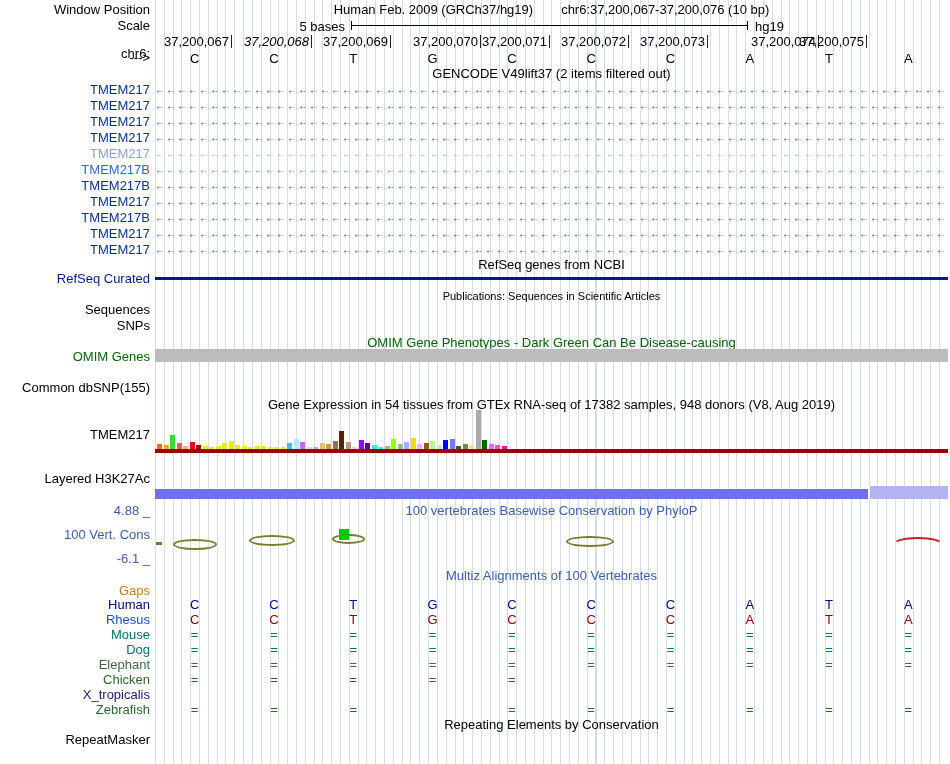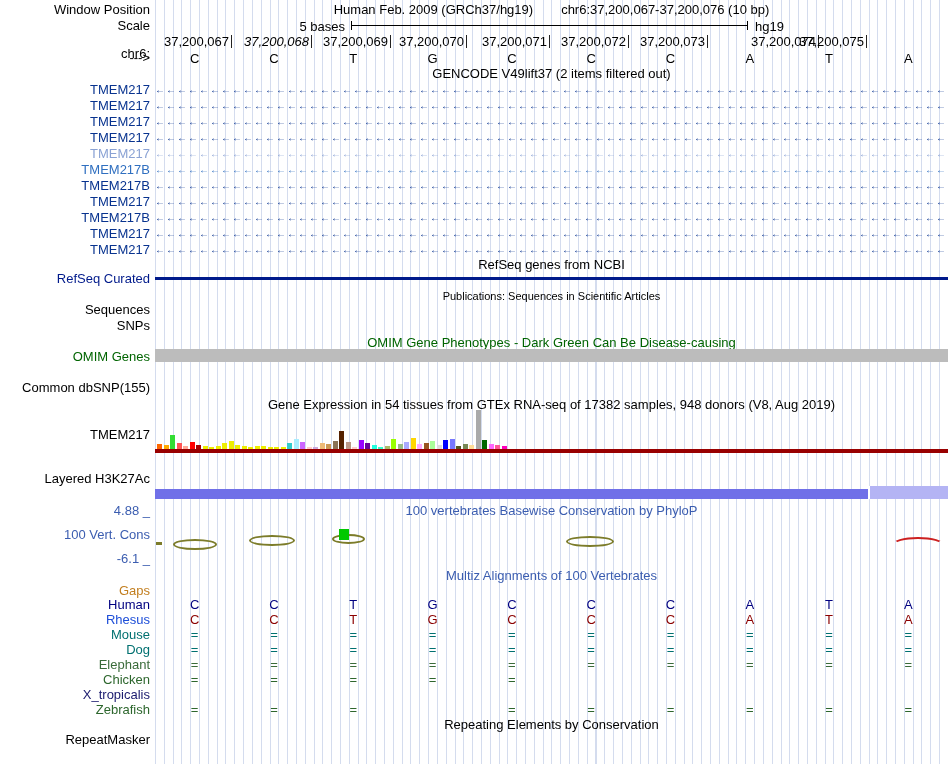--- a/index.html
+++ b/index.html
@@ -60,21 +60,21 @@
     <span class="scaletext">5 bases</span>
     <span class="scaleline"></span>
     <span class="hg19">hg19</span>
   </div>
 
   <div class="glabel" style="top:47px">chr6:</div>
   <div class="ta" style="top:35px;height:14px">
       <div class="postick" style="left: -1px;">37,200,067</div>
       <div class="postick" style="left: 79px; font-style: italic;">37,200,068</div>
       <div class="postick" style="left: 158px;">37,200,069</div>
-      <div class="postick" style="left: 234px; padding-left: 10px;">37,200,070</div>
+      <div class="postick" style="left: 248px; padding-left: 10px;">37,200,070</div>
       <div class="postick" style="left: 317px;">37,200,071</div>
       <div class="postick" style="left: 396px;">37,200,072</div>
       <div class="postick" style="left: 475px;">37,200,073</div>
       <div class="postick" style="left: 586px;">37,200,074</div>
       <div class="postick" style="left: 634px;">37,200,075</div>
     </div>
 
   <div class="glabel" style="top:51px">---&gt;</div>
   <div class="ta" style="top:51px;height:14px">
       <div class="cell" style="left: 19.65px;">C</div>

